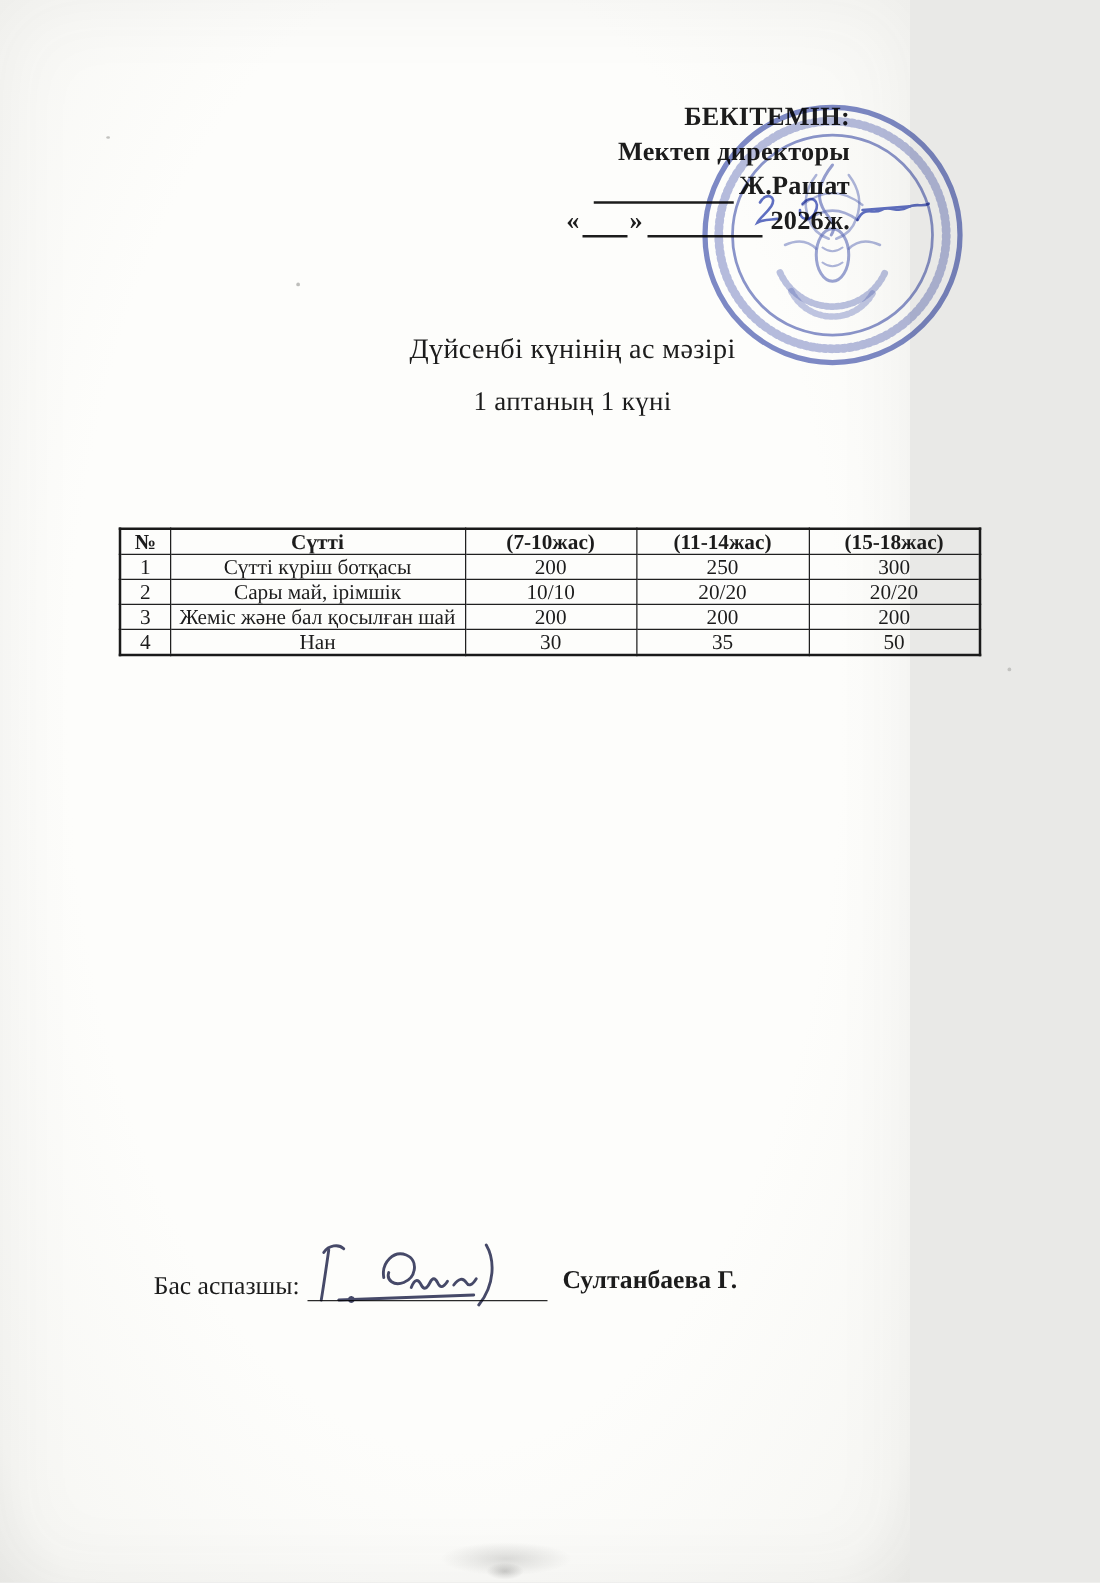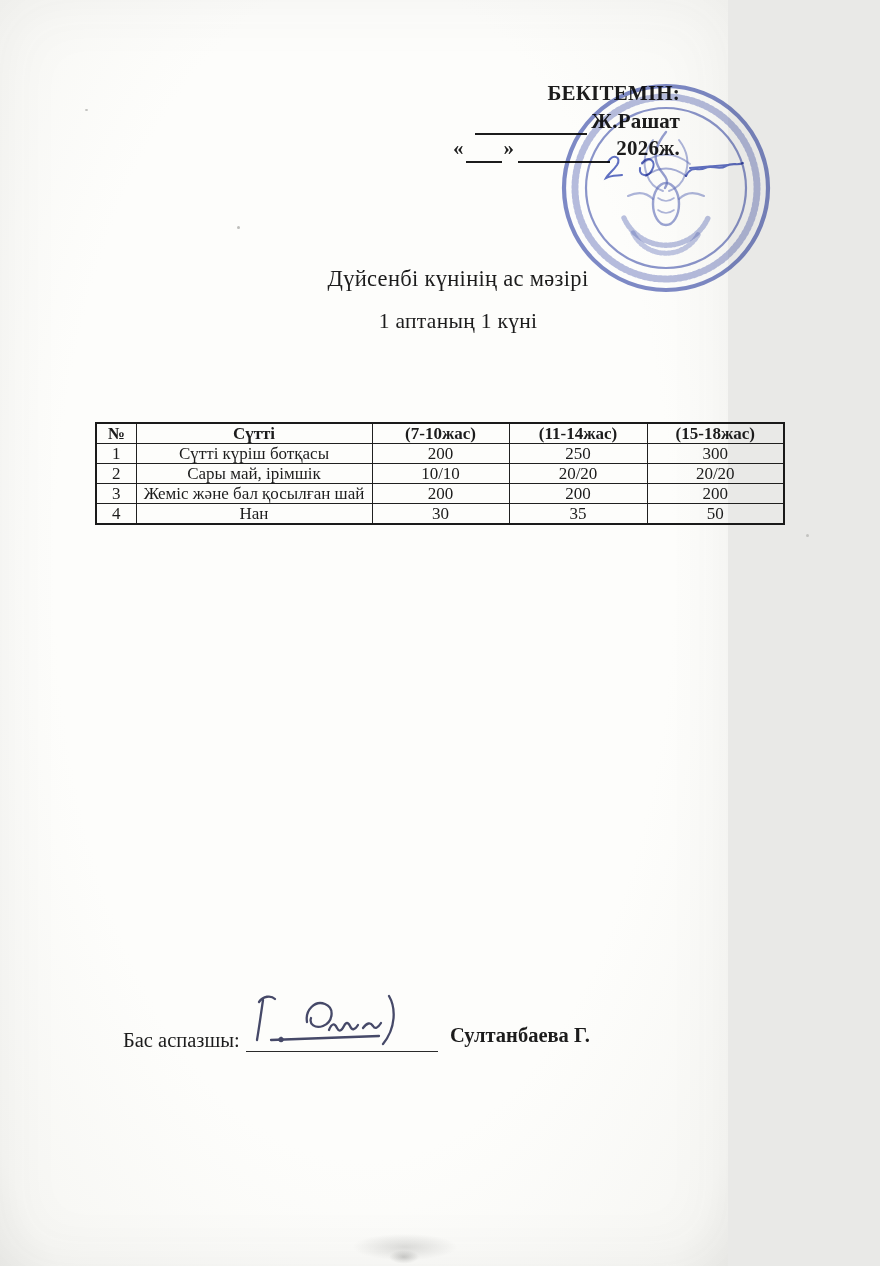--- a/index.html
+++ b/index.html
@@ -54,21 +54,21 @@
   table.menu th,table.menu td{
     border:1.6px solid #202020;
     text-align:center;vertical-align:middle;
     height:19px;padding:0 2px;line-height:19px;
     overflow:hidden;white-space:nowrap;
   }
   table.menu th{font-weight:bold;font-size:17px;}
   table.menu{border:2.4px solid #1a1a1a;}
   
   .sign-block{position:absolute;left:123px;top:1018px;width:520px;font-size:20.5px;}
-  .sign-row{position:relative;display:flex;align-items:flex-end;height:34px;margin-bottom:8px;}
+  .sign-row{position:relative;display:flex;height:34px;margin-bottom:8px;}
   .sign-row .lbl{width:122px;}
   .sign-row.row2 .lbl{width:122px;}
   .sign-line{
     display:inline-block;border-bottom:1.8px solid #2a2a2a;height:22px;
     flex:0 0 auto;
   }
   .sign-line.l1{width:192px;margin-left:1px;}
   .sign-line.l2{width:212px;margin-left:-17px;}
   .sign-name{margin-left:12px;transform:translateY(-5px);white-space:nowrap;font-weight:bold;}
   .autograph{
@@ -89,20 +89,21 @@
     background:radial-gradient(closest-side,rgba(90,90,88,.28),rgba(90,90,88,0) 75%);
   }
 </style>
 </head>
 <body>
 
 <div class="page">
 
   <div class="approval">
     <div>БЕКІТЕМІН:</div>
+    <div>Мектеп директоры</div>
     <div class="sig-row">
       <span class="blank name-blank"></span>
       <span>Ж.Рашат</span>
     </div>
     <div class="sig-row">
       <span>«</span>
       <span class="blank day-blank"></span>
       <span>»</span>
       <span class="blank month-blank"></span>
       <span>2026ж.</span>

